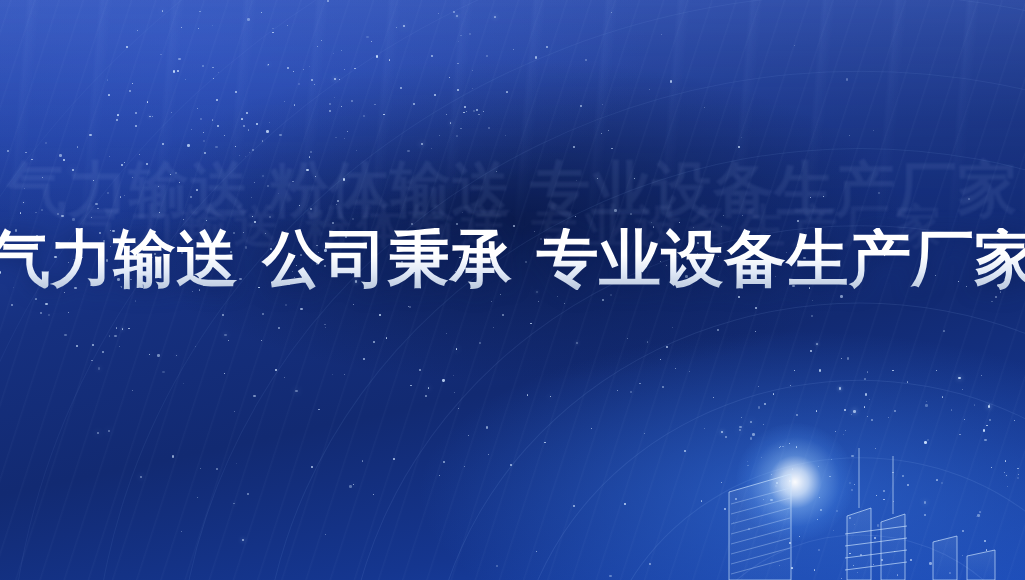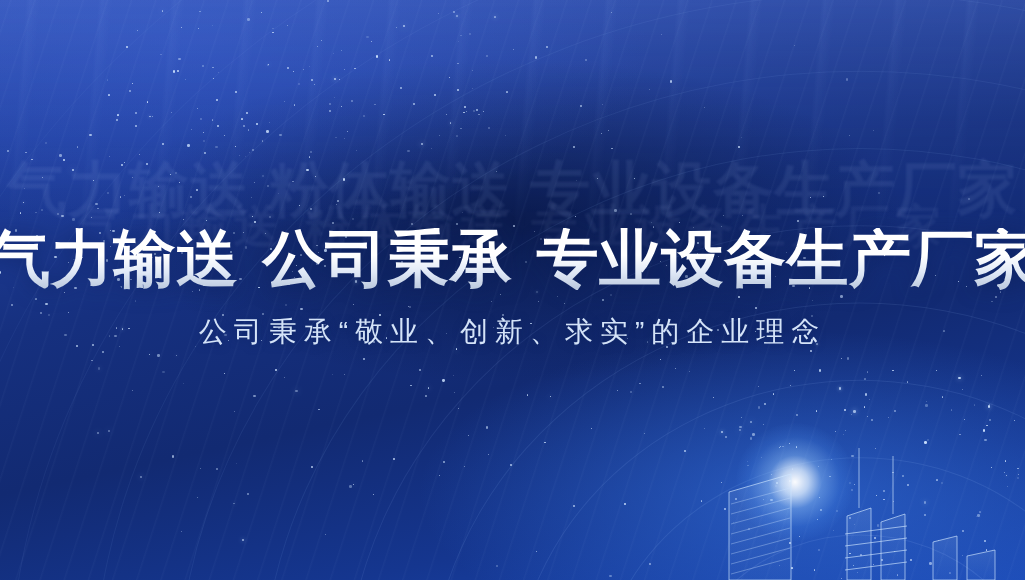--- a/index.html
+++ b/index.html
@@ -827,17 +827,16 @@
       <path d="M150 140 L212 132"></path>
 
       <path d="M238 150 L238 112 L262 106 L262 150 Z"></path>
       <path d="M272 150 L272 126 L300 120 L300 150 Z"></path>
     </g>
   </svg>
 
   <div class="content">
     <h1 class="headline"><span>气力输送</span><span class="gap"></span><span>公司秉承</span><span class="gap"></span><span>专业设备生产厂家</span></h1>
 
-    <div class="subtitle">公司秉承“敬业、创新、求实”的企业理念</div>
 
   </div>
 
 </div>
 
 </body></html>

